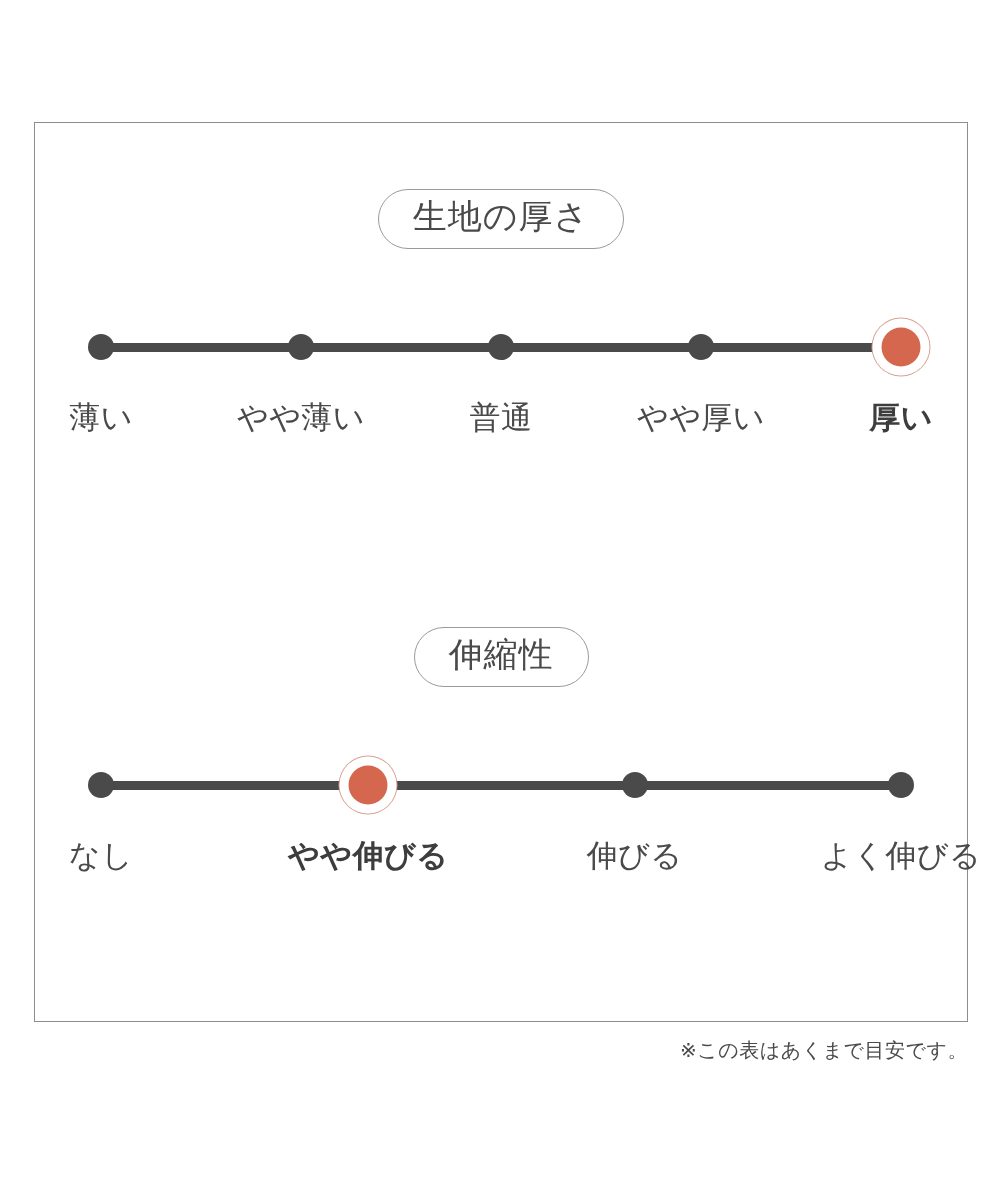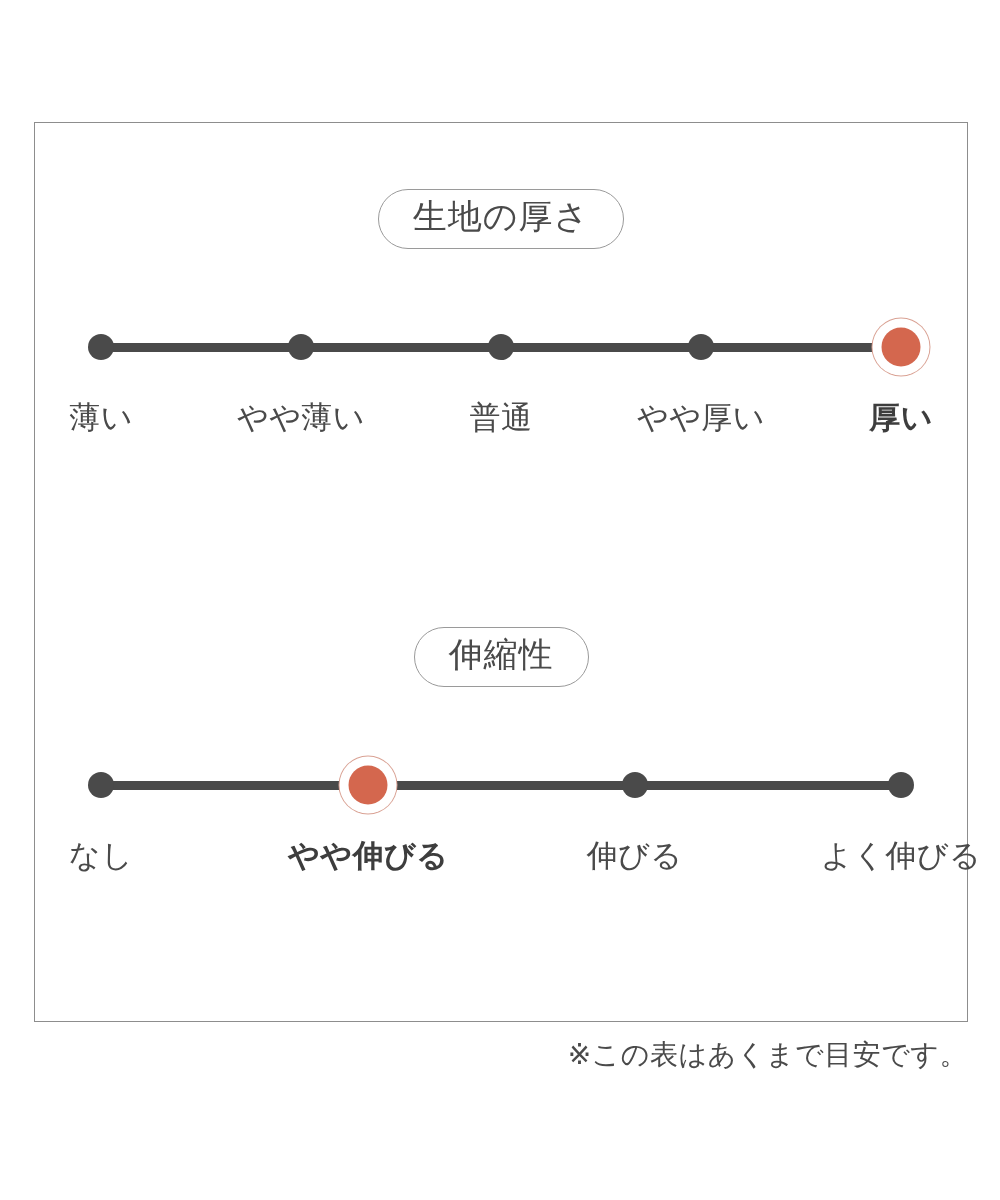--- a/index.html
+++ b/index.html
@@ -110,21 +110,21 @@
   .label.active {
     font-weight: bold;
     color: #3d3d3d;
   }
 
   
   #footnote {
     position: absolute;
     right: 32px;
     top: 1038px;
-    font-size: 28px;
+    font-size: 20px;
     line-height: 1.2;
     color: #4a4a4a;
     letter-spacing: 0.5px;
     white-space: nowrap;
   }
 </style>
 </head>
 <body>
 
 <div id="spec-frame">

